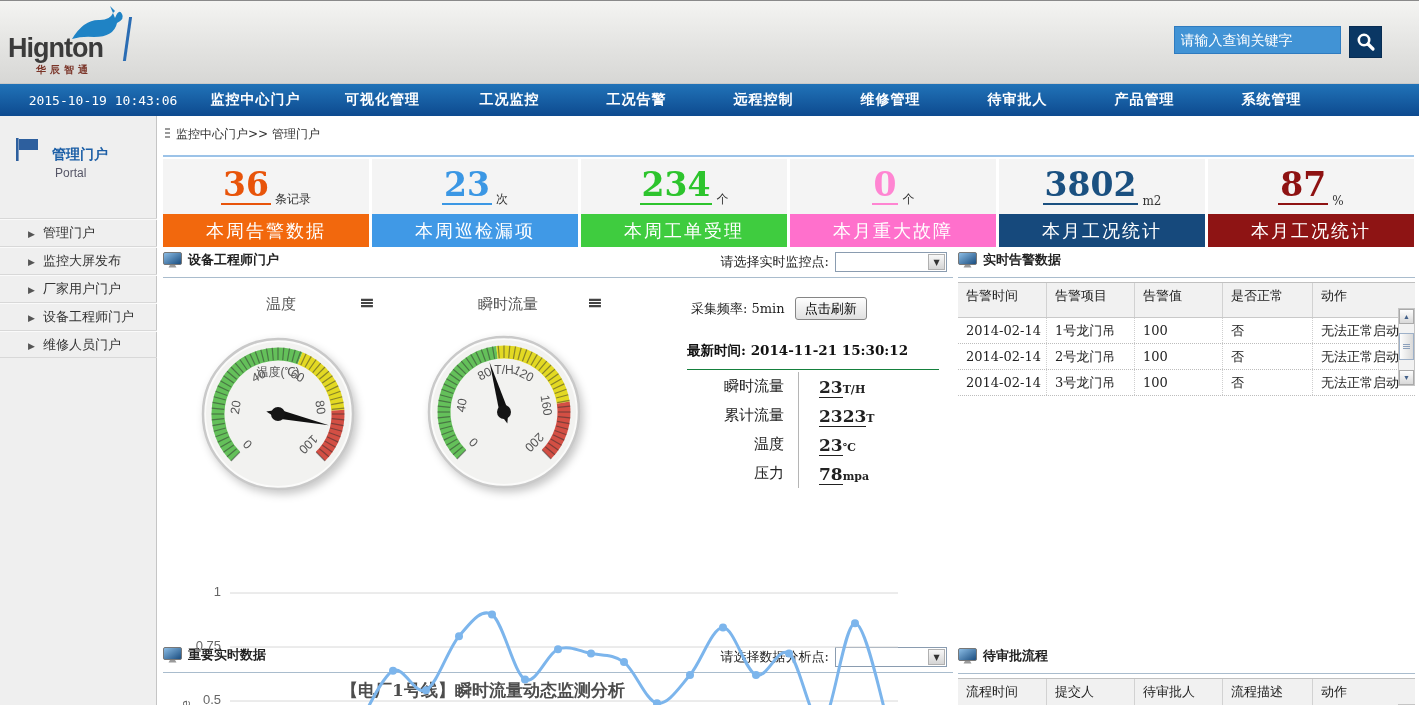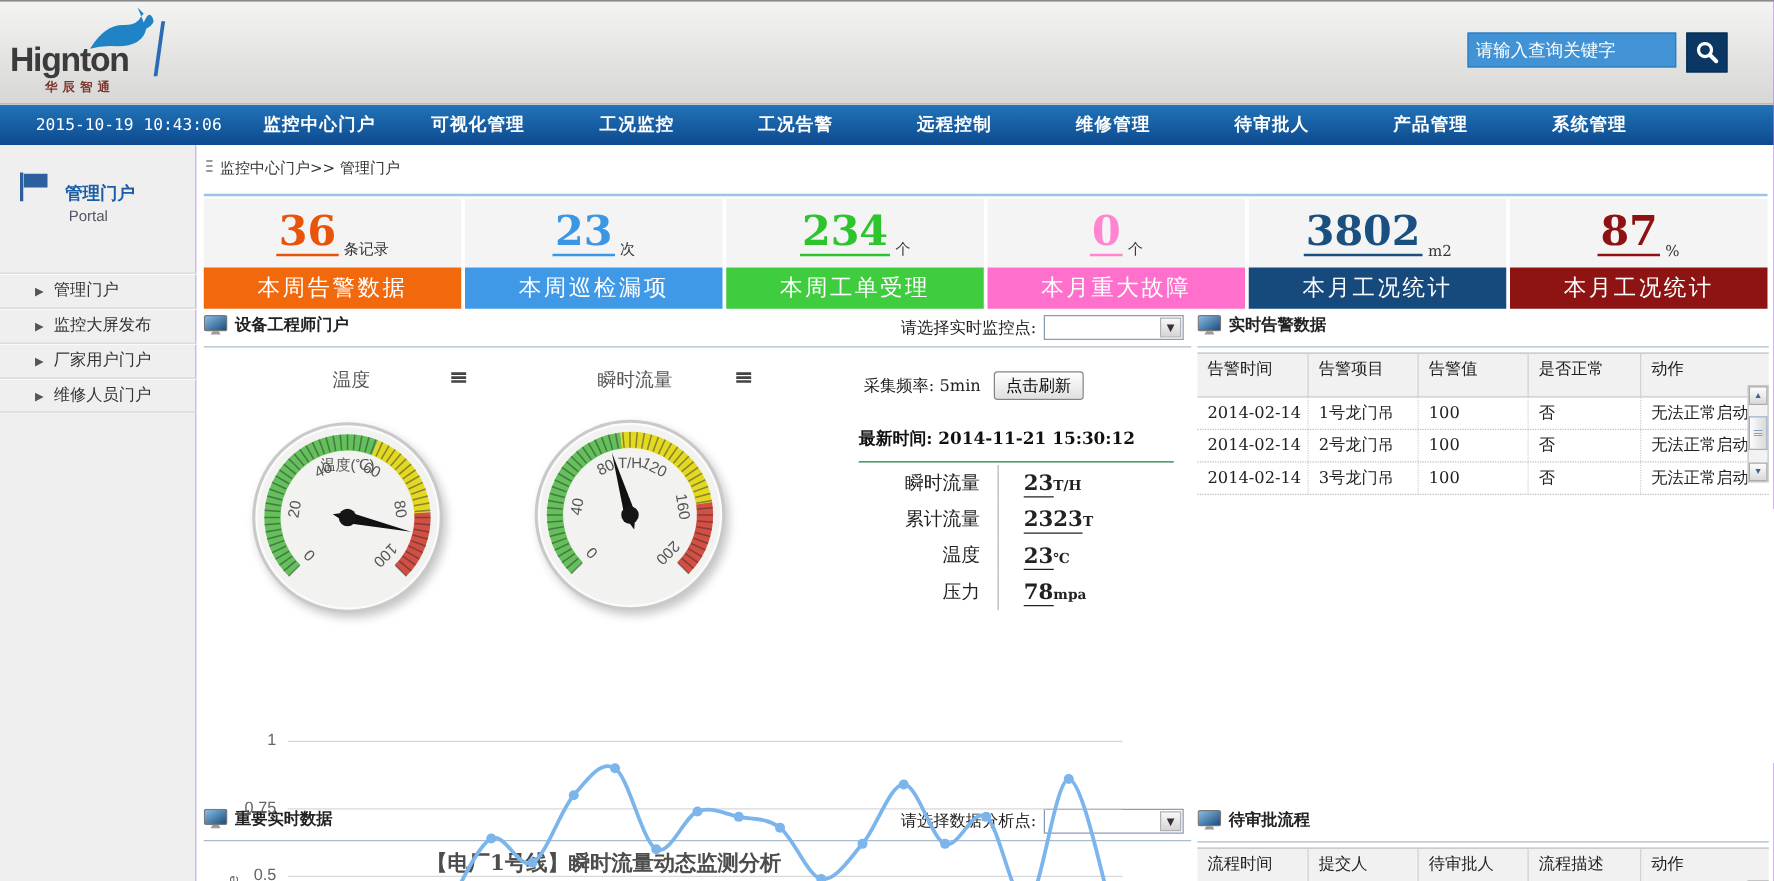--- a/index.html
+++ b/index.html
@@ -170,20 +170,21 @@
     <svg id="portal-flag" width="26" height="26" viewBox="0 0 26 26">
       <rect x="2" y="2" width="2.6" height="23" fill="#2d5f9e"></rect>
       <path d="M5 3 L24 3 L24 14 L5 14 Z" fill="#2d5f9e"></path>
     </svg>
     <div id="portal-title">管理门户</div>
     <div id="portal-sub">Portal</div>
     <ul id="side-menu">
         <li class="side-item"><span class="side-arrow">▶</span><span>管理门户</span></li>
         <li class="side-item"><span class="side-arrow">▶</span><span>监控大屏发布</span></li>
         <li class="side-item"><span class="side-arrow">▶</span><span>厂家用户门户</span></li>
+        <li class="side-item"><span class="side-arrow">▶</span><span>设备工程师门户</span></li>
         <li class="side-item"><span class="side-arrow">▶</span><span>维修人员门户</span></li>
       </ul>
   </aside>
 
   <main id="main">
     <div id="breadcrumb">
       <span id="crumb-icon"></span><span>监控中心门户&gt;&gt; 管理门户</span>
     </div>
 
     <div id="cards">

